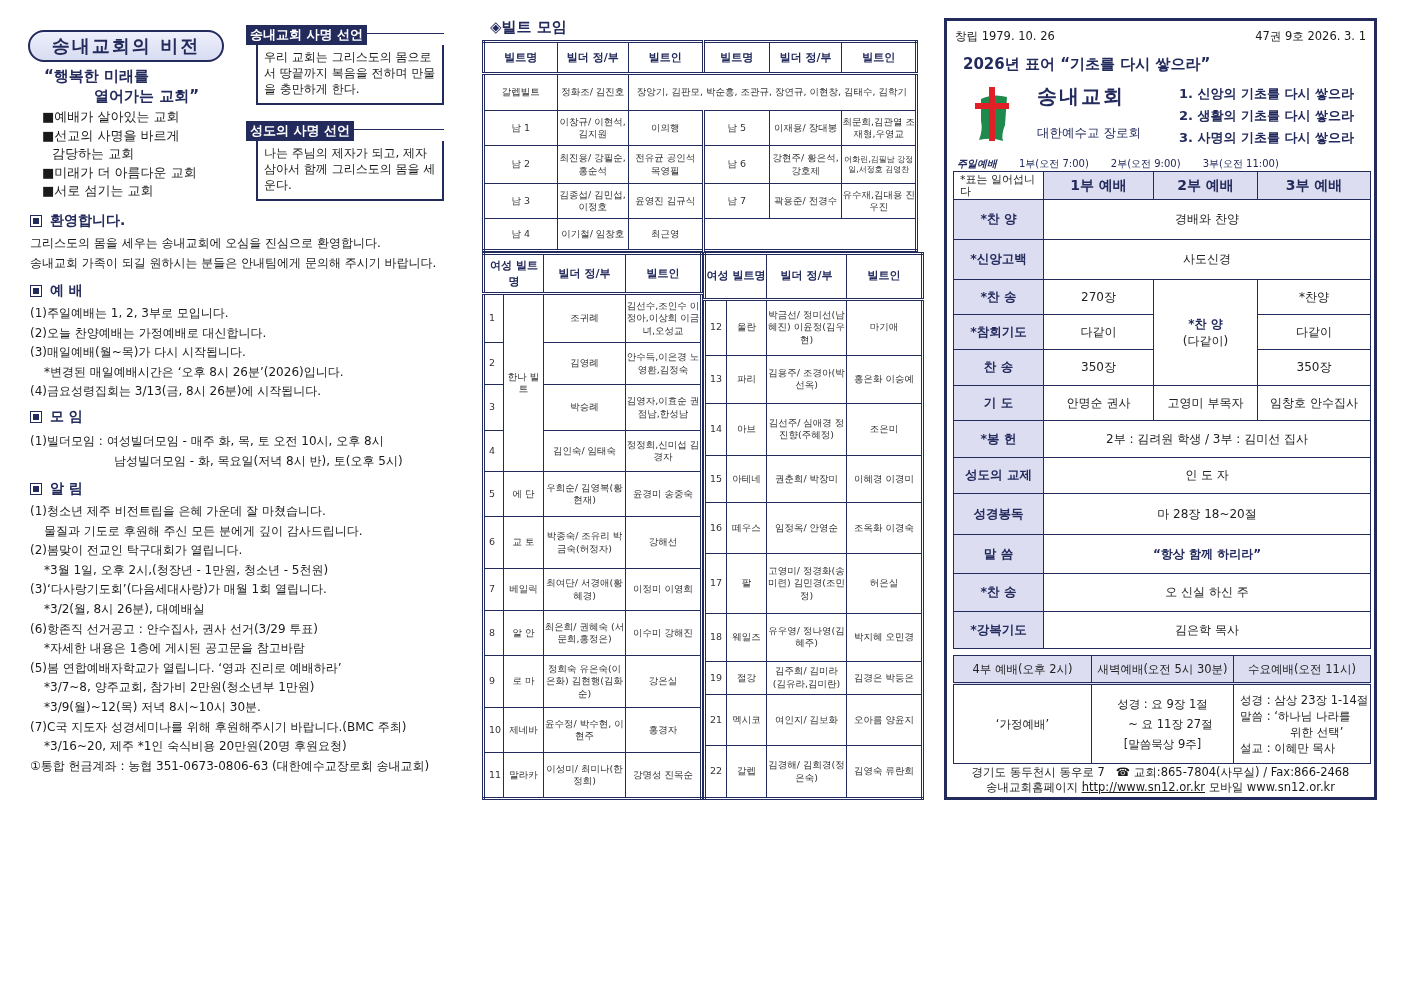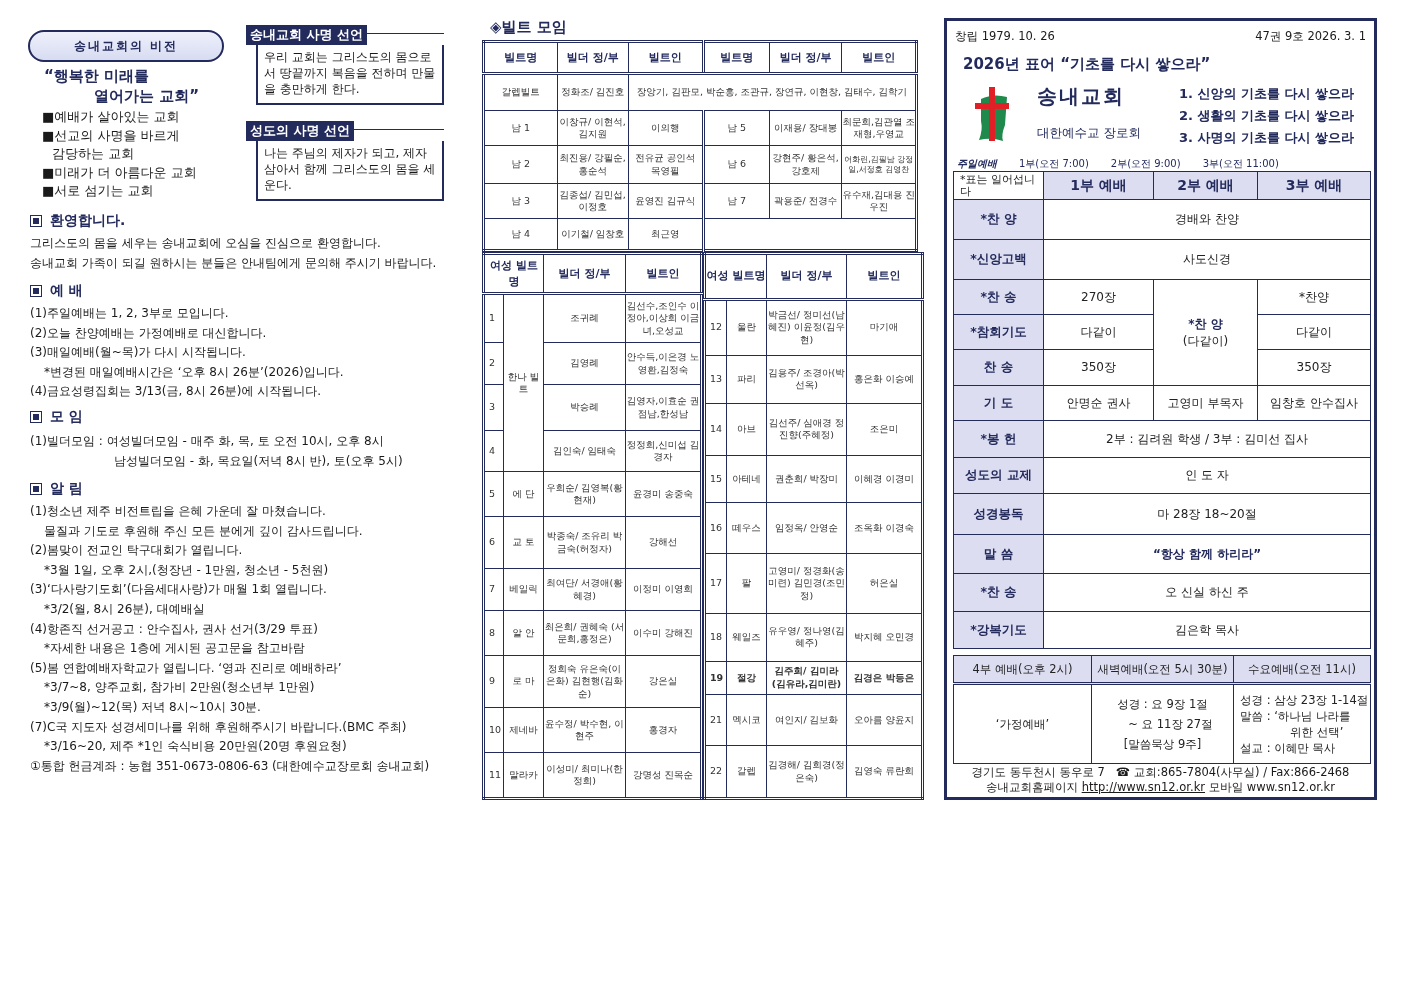--- a/index.html
+++ b/index.html
@@ -1,20 +1,20 @@
 <!DOCTYPE html>
 <html><head>
 <meta charset="utf-8">
 <style>
   * { box-sizing: border-box; margin: 0; padding: 0; }
   body { width: 1403px; height: 992px; background: #ffffff; font-family: "DejaVu Sans", sans-serif; color: #1a1a1a; position: relative; overflow: hidden; }
 
   
   #left { position: absolute; left: 24px; top: 26px; width: 430px; }
-  .vision-pill { position: absolute; left: 4px; top: 4px; width: 196px; height: 32px; border: 2px solid #232a5c; border-radius: 16px; background: linear-gradient(#eef0fb, #d8dcf2); display: flex; align-items: center; justify-content: center; font-weight: bold; font-size: 12px; color: #232a5c; letter-spacing: 2px; }
+  .vision-pill { position: absolute; left: 4px; top: 4px; width: 196px; height: 32px; border: 2px solid #232a5c; border-radius: 16px; background: linear-gradient(#eef0fb, #d8dcf2); display: flex; align-items: center; justify-content: center; font-weight: bold; font-size: 18px; color: #232a5c; letter-spacing: 2px; }
   .vision-quote { position: absolute; left: 20px; top: 40px; font-weight: bold; font-size: 15px; color: #232a5c; line-height: 20px; }
   .vision-quote .l2 { padding-left: 50px; }
   .vision-list { position: absolute; left: 18px; top: 82px; font-size: 13px; line-height: 18.6px; }
   .vision-list li { list-style: none; }
   .vision-list .ind { padding-left: 10px; }
 
   .mission-box { position: absolute; left: 222px; width: 198px; }
   .mission-title { display: inline-block; background: #232a5c; color: #fff; font-weight: bold; font-size: 13px; padding: 1px 4px; position: relative; z-index: 2; }
   .mission-line { position: absolute; top: 9px; left: 110px; right: 0; height: 1px; background: #232a5c; }
   .mission-body { border-left: 2px solid #232a5c; border-right: 2px solid #232a5c; border-bottom: 2px solid #232a5c; margin-left: 10px; padding: 4px 6px 6px 6px; font-size: 12px; line-height: 16px; }
@@ -127,21 +127,21 @@
     <span class="sq"></span>
     <span>알 림</span>
   </div>
   <div class="para" style="top:476px;">
     <div>(1)청소년 제주 비전트립을 은혜 가운데 잘 마쳤습니다.</div>
     <div class="ind">물질과 기도로 후원해 주신 모든 분에게 깊이 감사드립니다.</div>
     <div>(2)봄맞이 전교인 탁구대회가 열립니다.</div>
     <div class="ind">*3월 1일, 오후 2시,(청장년 - 1만원, 청소년 - 5천원)</div>
     <div>(3)‘다사랑기도회’(다음세대사랑)가 매월 1회 열립니다.</div>
     <div class="ind">*3/2(월, 8시 26분), 대예배실</div>
-    <div>(4)항존직 선거공고 : 안수집사, 권사 선거(3/29 투표)</div>
+    <div>(6)항존직 선거공고 : 안수집사, 권사 선거(3/29 투표)</div>
     <div class="ind">*자세한 내용은 1층에 게시된 공고문을 참고바람</div>
     <div>(5)봄 연합예배자학교가 열립니다. ‘영과 진리로 예배하라’</div>
     <div class="ind">*3/7~8, 양주교회, 참가비 2만원(청소년부 1만원)</div>
     <div class="ind">*3/9(월)~12(목) 저녁 8시~10시 30분.</div>
     <div>(7)C국 지도자 성경세미나를 위해 후원해주시기 바랍니다.(BMC 주최)</div>
     <div class="ind">*3/16~20, 제주 *1인 숙식비용 20만원(20명 후원요청)</div>
     <div>①통합 헌금계좌 : 농협 351-0673-0806-63 (대한예수교장로회 송내교회)</div>
   </div>
 </div>
 
@@ -331,21 +331,21 @@
         <td>팔</td>
         <td>고영미/ 정경화(송미련) 김민경(조민정)</td>
         <td>허은실</td>
       </tr>
       <tr style="height:42px;">
         <td class="num">18</td>
         <td>웨일즈</td>
         <td>유우영/ 정나영(김혜주)</td>
         <td>박지혜 오민경</td>
       </tr>
-      <tr style="height:29px;font-weight:bold;">
+      <tr style="height:29px;">
         <td class="num">19</td>
         <td>절강</td>
         <td>김주희/ 김미라 (김유라,김미란)</td>
         <td>김경은 박등은</td>
       </tr>
       <tr style="height:45px;">
         <td class="num">21</td>
         <td>멕시코</td>
         <td>여인지/ 김보화</td>
         <td>오아름 양윤지</td>

